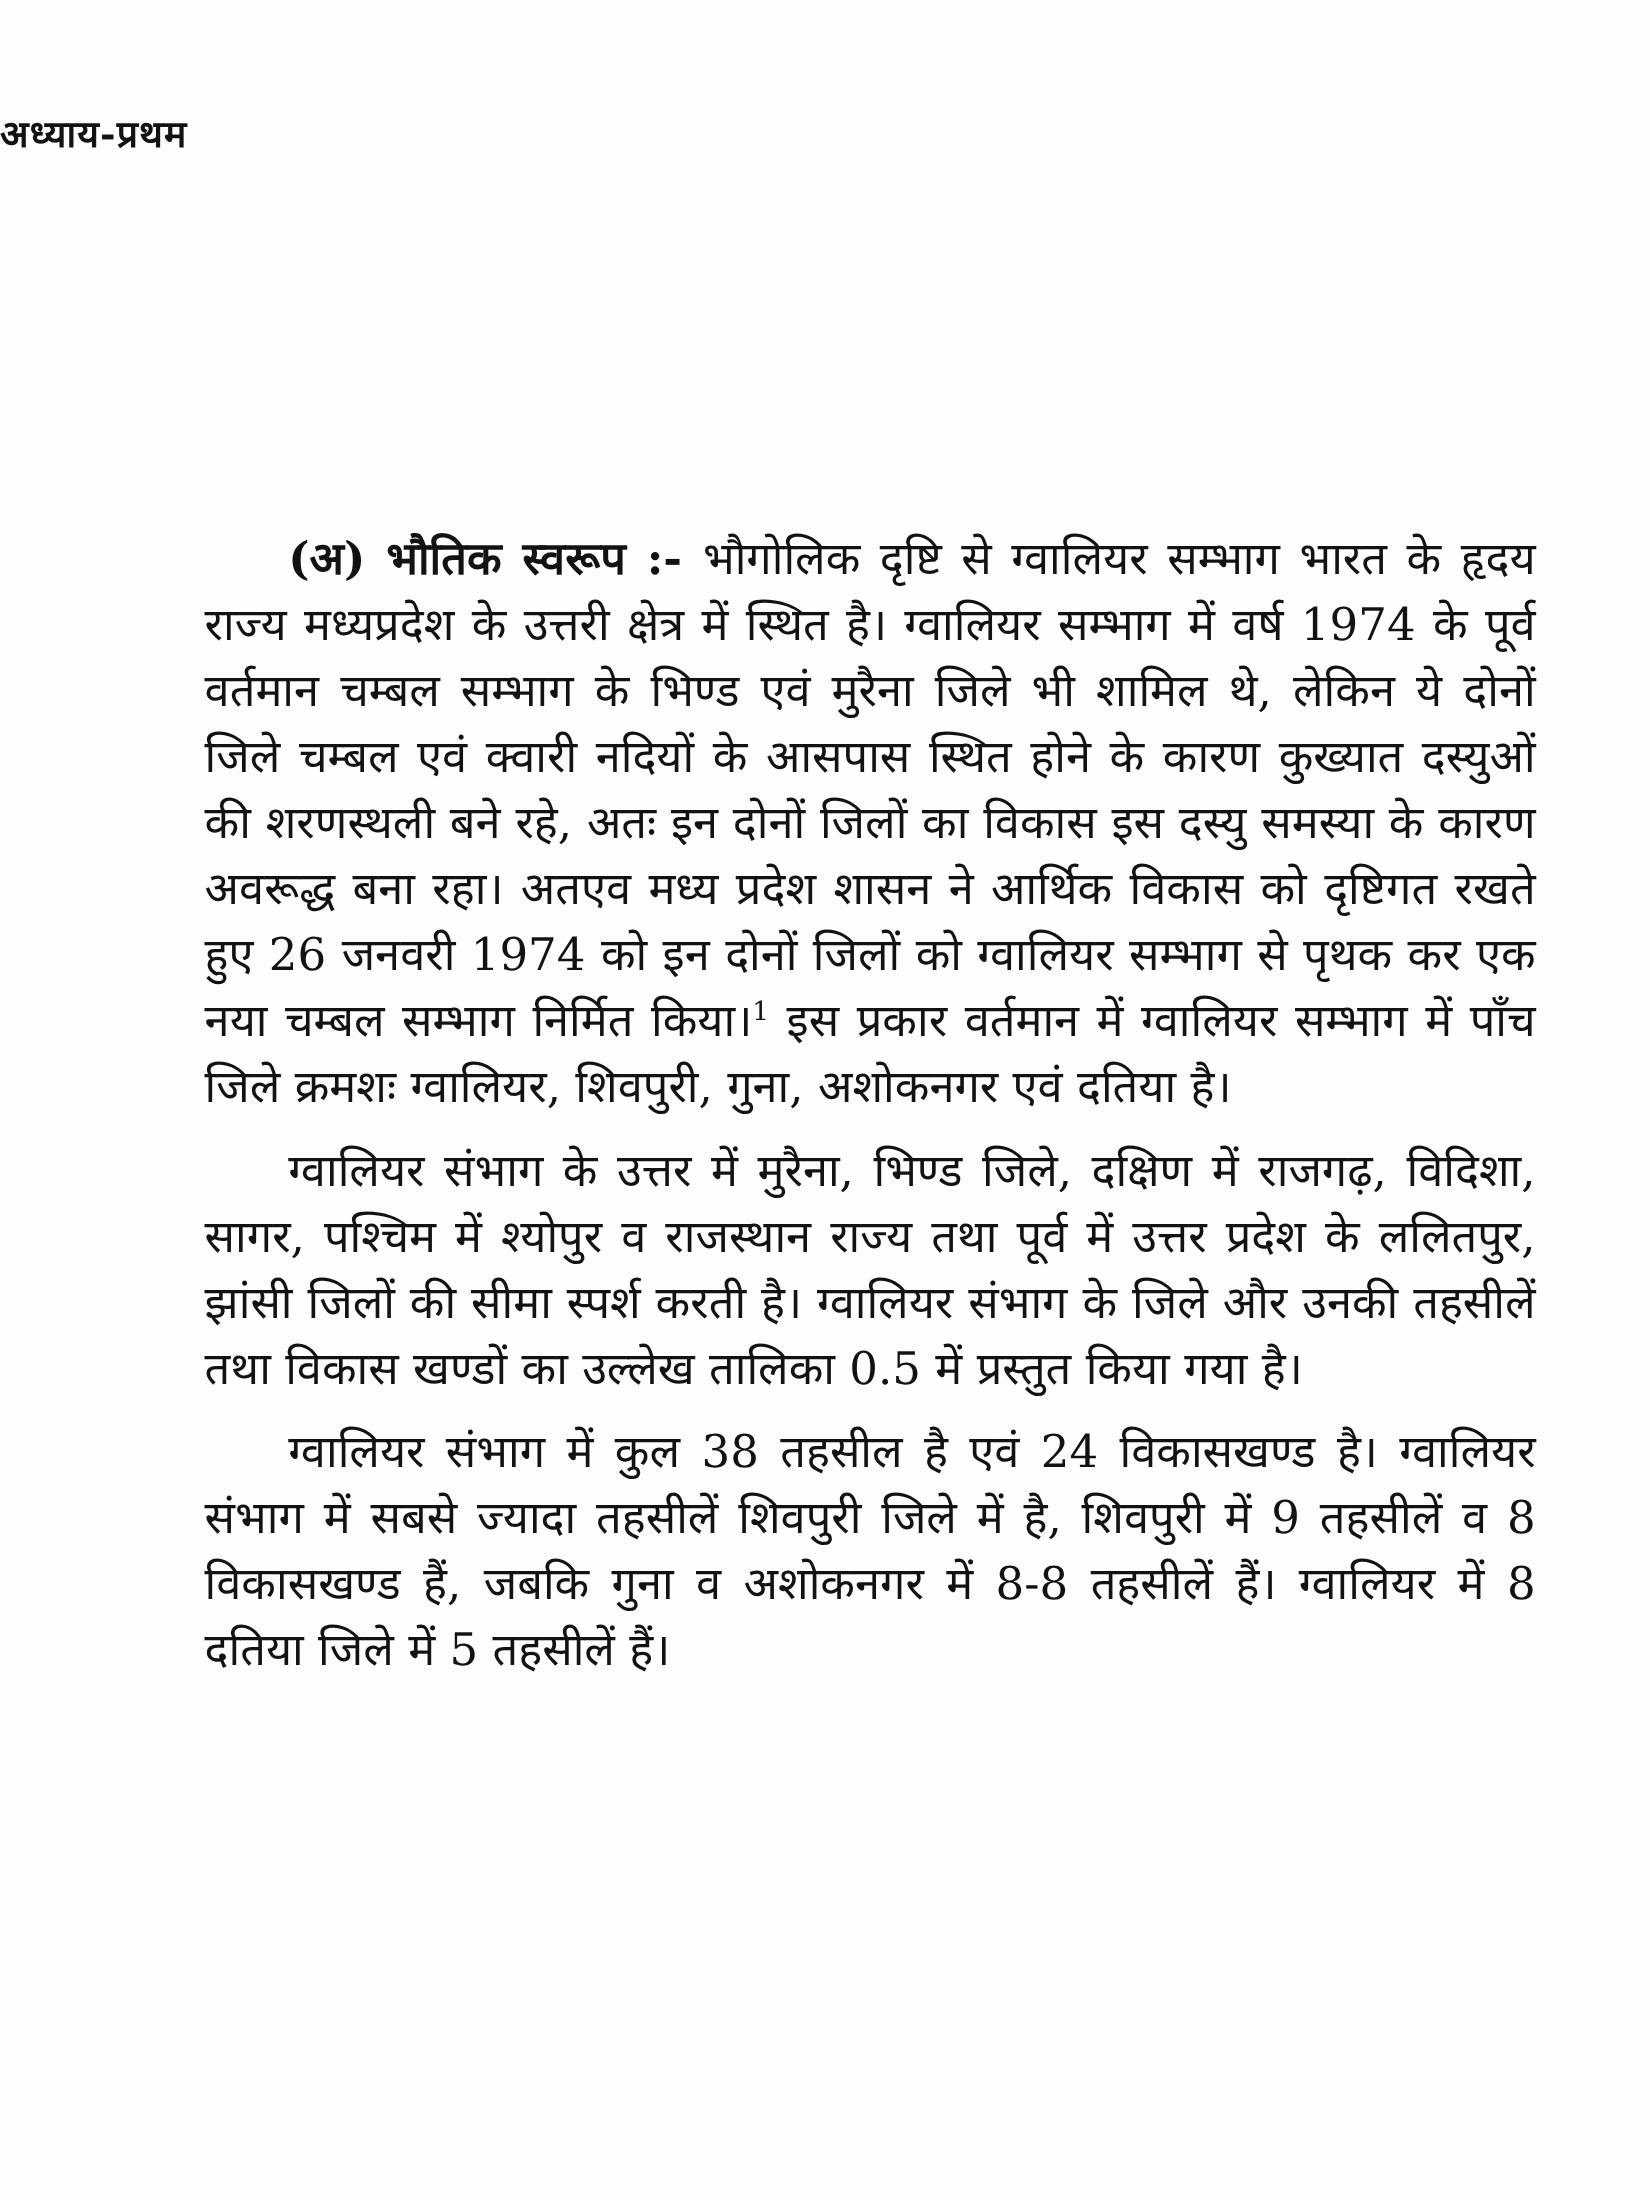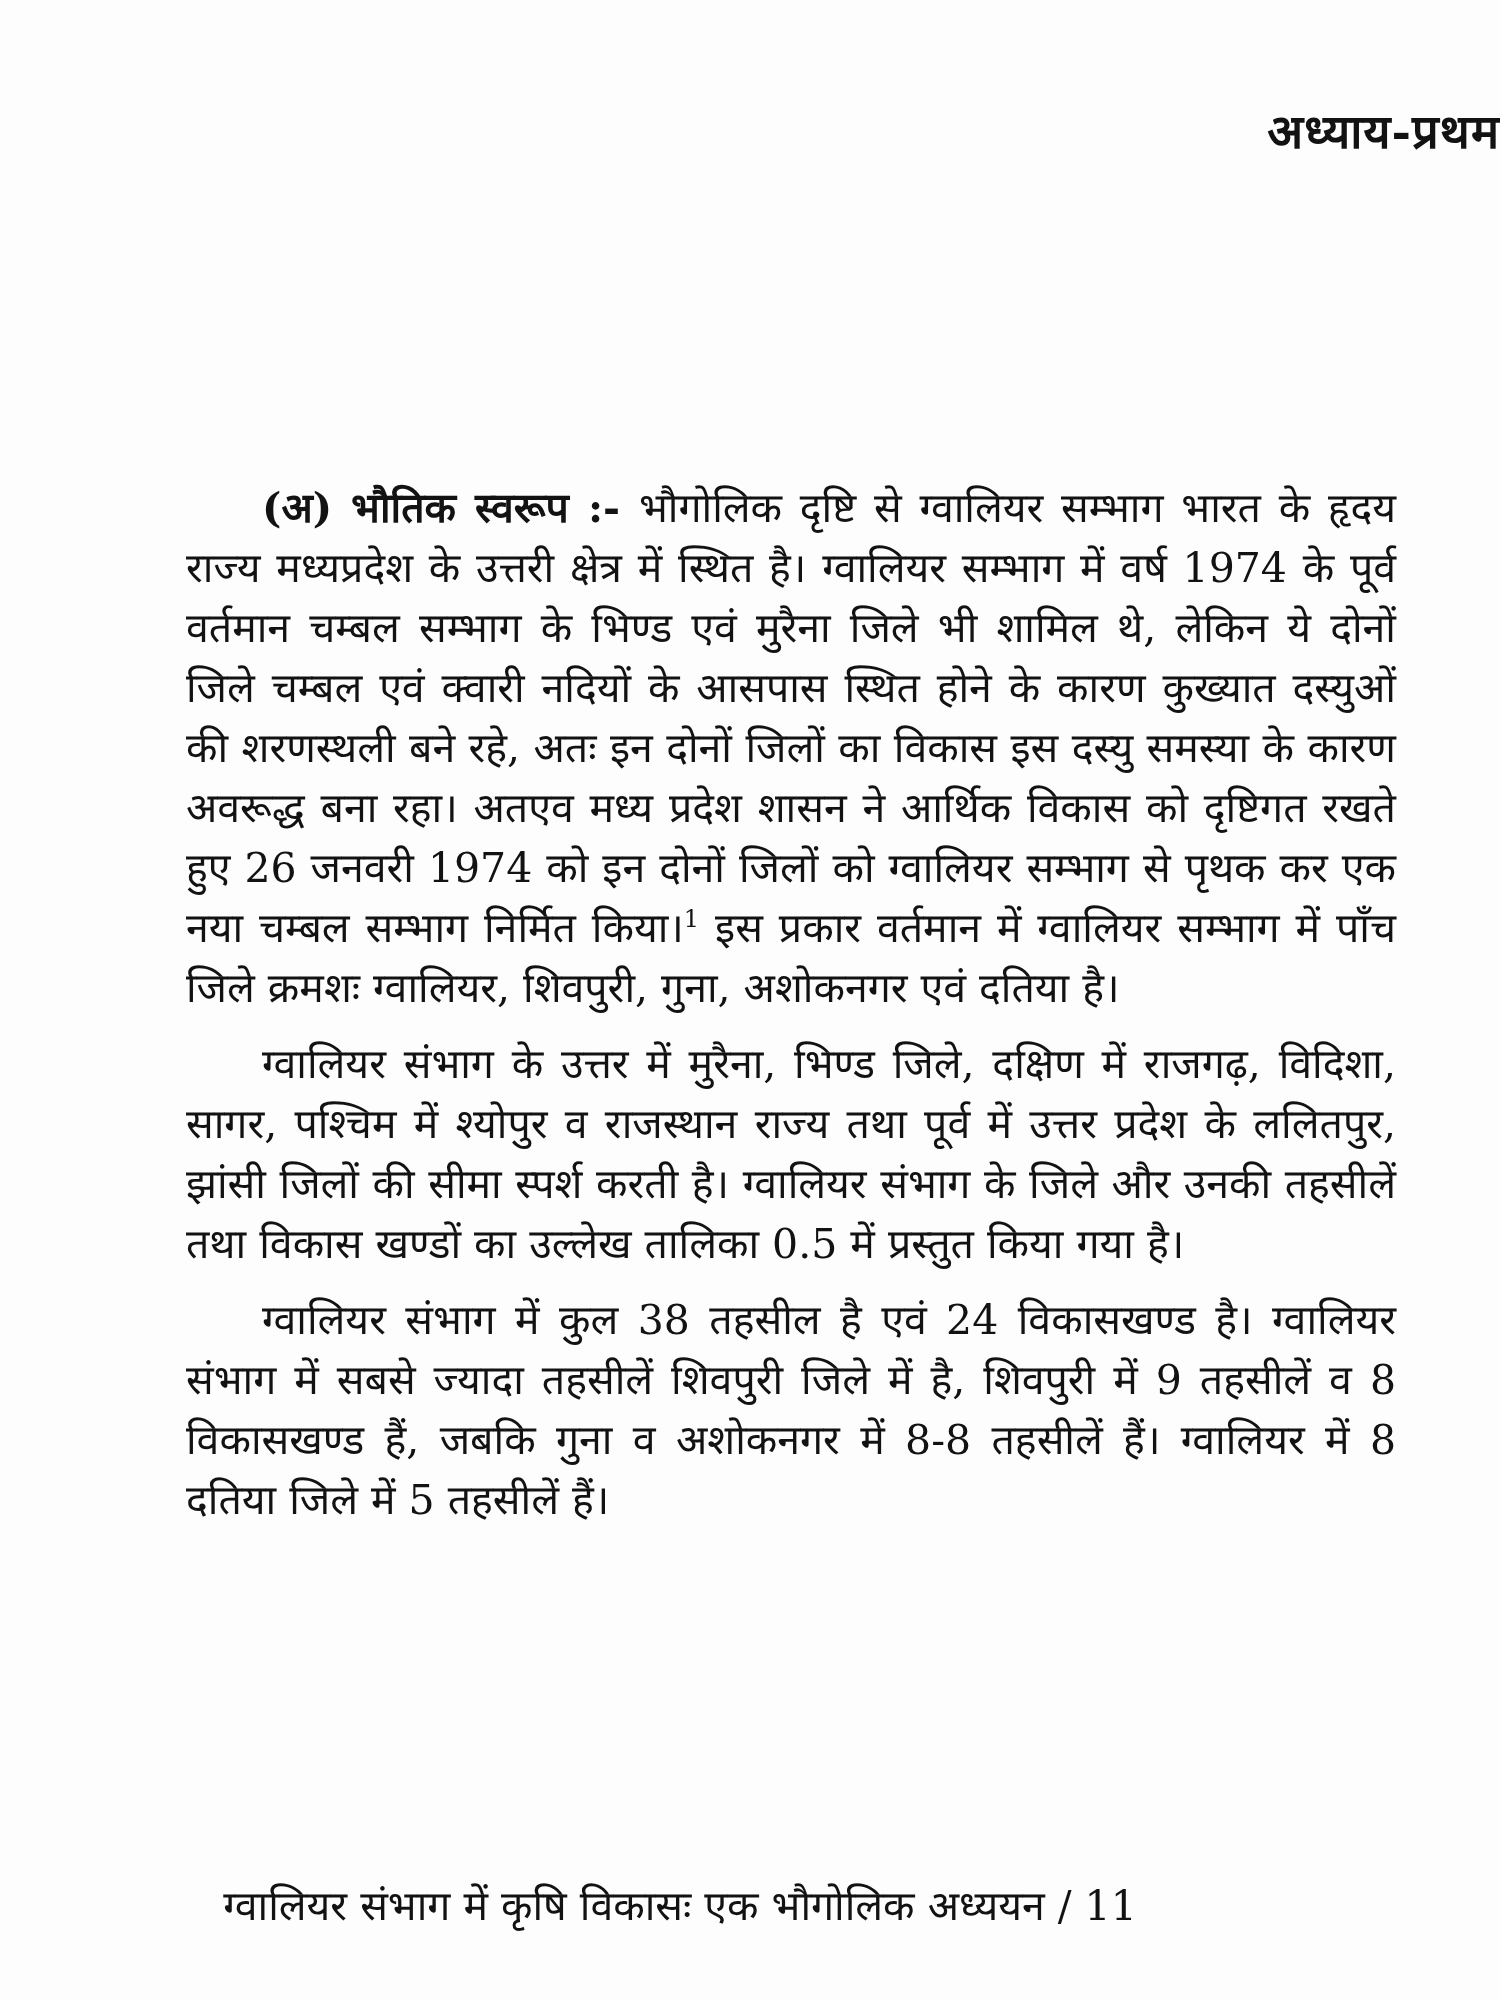--- a/index.html
+++ b/index.html
@@ -14,22 +14,22 @@
     background: #fdfdfd;
     color: #121212;
     font-family: "DejaVu Serif", "Liberation Serif", serif;
     overflow: hidden;
   }
   .chapter-title {
     position: absolute;
     top: 98px;
     left: 0;
     width: 100%;
-    text-align: right;
-    font-size: 47px;
+    text-align: left;
+    font-size: 34px;
     font-weight: 700;
     letter-spacing: 1px;
   }
   .chapter-subtitle {
     position: absolute;
     top: 172px;
     left: 0;
     width: 100%;
     text-align: center;
     font-size: 58px;
@@ -89,17 +89,14 @@
     <p>
       <span>ग्वालियर संभाग के उत्तर में मुरैना, भिण्ड जिले, दक्षिण में राजगढ़, विदिशा, सागर, पश्चिम में श्योपुर व राजस्थान राज्य तथा पूर्व में उत्तर प्रदेश के ललितपुर, झांसी जिलों की सीमा स्पर्श करती है। ग्वालियर संभाग के जिले और उनकी तहसीलें तथा विकास खण्डों का उल्लेख तालिका 0.5 में प्रस्तुत किया गया है।</span>
     </p>
 
     <p>
       <span>ग्वालियर संभाग में कुल 38 तहसील है एवं 24 विकासखण्ड है। ग्वालियर संभाग में सबसे ज्यादा तहसीलें शिवपुरी जिले में है, शिवपुरी में 9 तहसीलें व 8 विकासखण्ड हैं, जबकि गुना व अशोकनगर में 8-8 तहसीलें हैं। ग्वालियर में 8 दतिया जिले में 5 तहसीलें हैं।</span>
     </p>
 
   </div>
 
-  <div class="page-footer">
-    <span>ग्वालियर संभाग में कृषि विकासः एक भौगोलिक अध्ययन /</span><span class="footer-pagenum">11</span>
-  </div>
 
 </div>
 
 </body></html>

